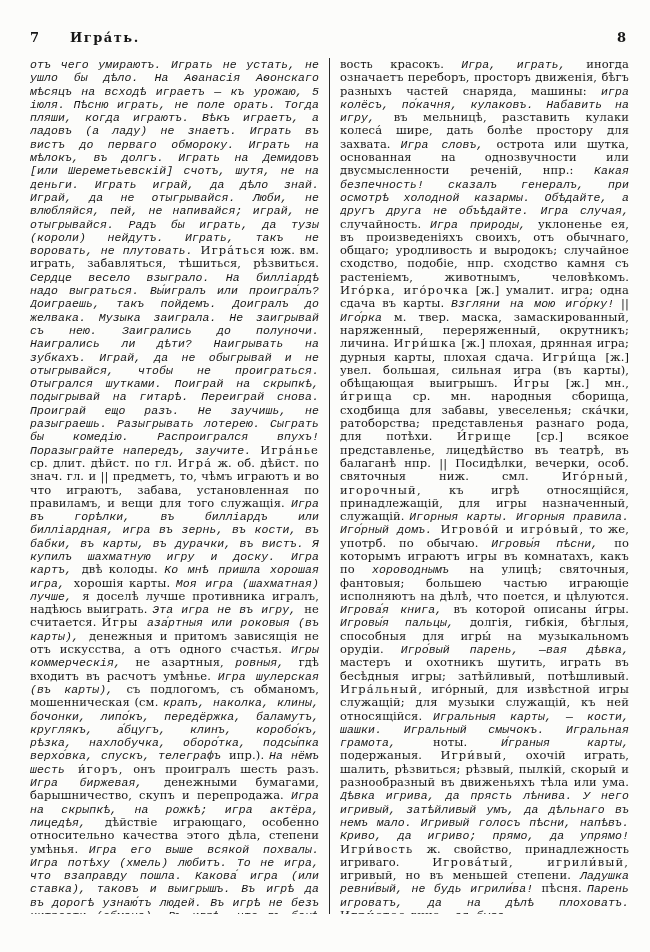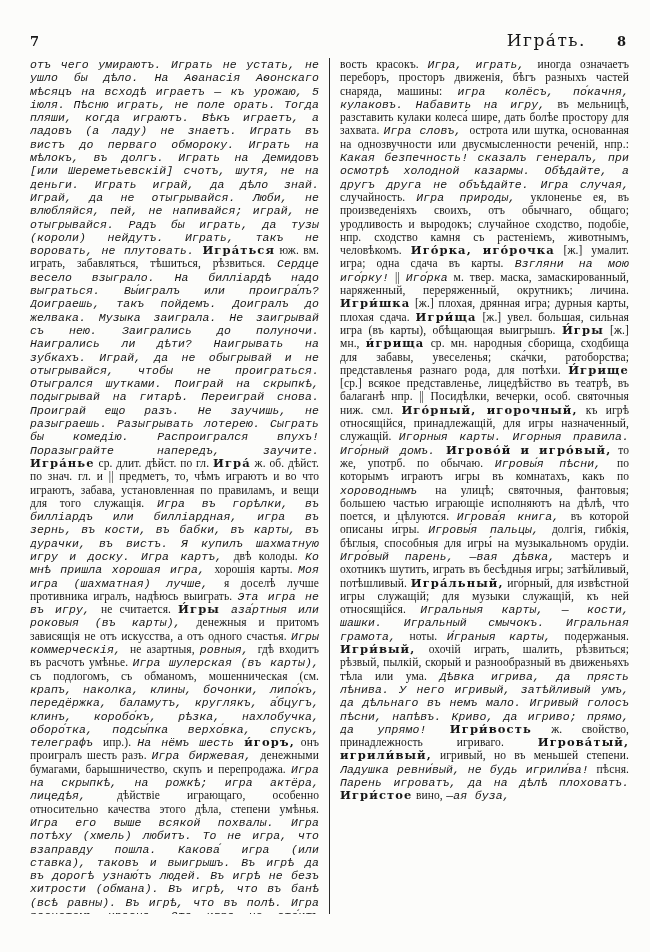--- a/index.html
+++ b/index.html
@@ -20,24 +20,24 @@
     padding: 30px 24px 0 30px;
     height: 22px;
   }
   .pagenum {
     font-size: 13px;
     font-weight: bold;
     width: 40px;
   }
   .pagenum.right { text-align: right; }
   .running-title {
-    font-size: 17px;
-    font-weight: normal;
+    font-size: 13px;
+    font-weight: bold;
     letter-spacing: 1.5px;
-    text-align: right;
+    text-align: left;
     flex: 1;
   }
   .body {
     display: flex;
     align-items: stretch;
     padding: 6px 20px 0 30px;
     height: 858px;
     box-sizing: content-box;
   }
   .column {
@@ -50,22 +50,22 @@
     letter-spacing: 0.1px;
     word-spacing: 0.5px;
   }
   .divider {
     width: 1px;
     background: #2b2b2b;
     margin: 0 10px 0 10px;
     height: 856px;
   }
   .seg-i  { font-style: italic; font-family: Liberation Mono, monospace; }
-  .seg-r  { font-style: normal; font-family: Liberation Serif, serif; }
-  .seg-hw { font-weight: 700; letter-spacing: 1.1px; margin-top: 19px; }
+  .seg-r  { font-style: normal; }
+  .seg-hw { font-weight: 400; letter-spacing: 1.1px; margin-top: 19px; }
 </style>
 </head>
 <body>
 
 <div class="page">
   <div class="header">
     <span class="pagenum left">7</span>
     <span class="running-title">Игра́ть.</span>
     <span class="pagenum right">8</span>
   </div>

